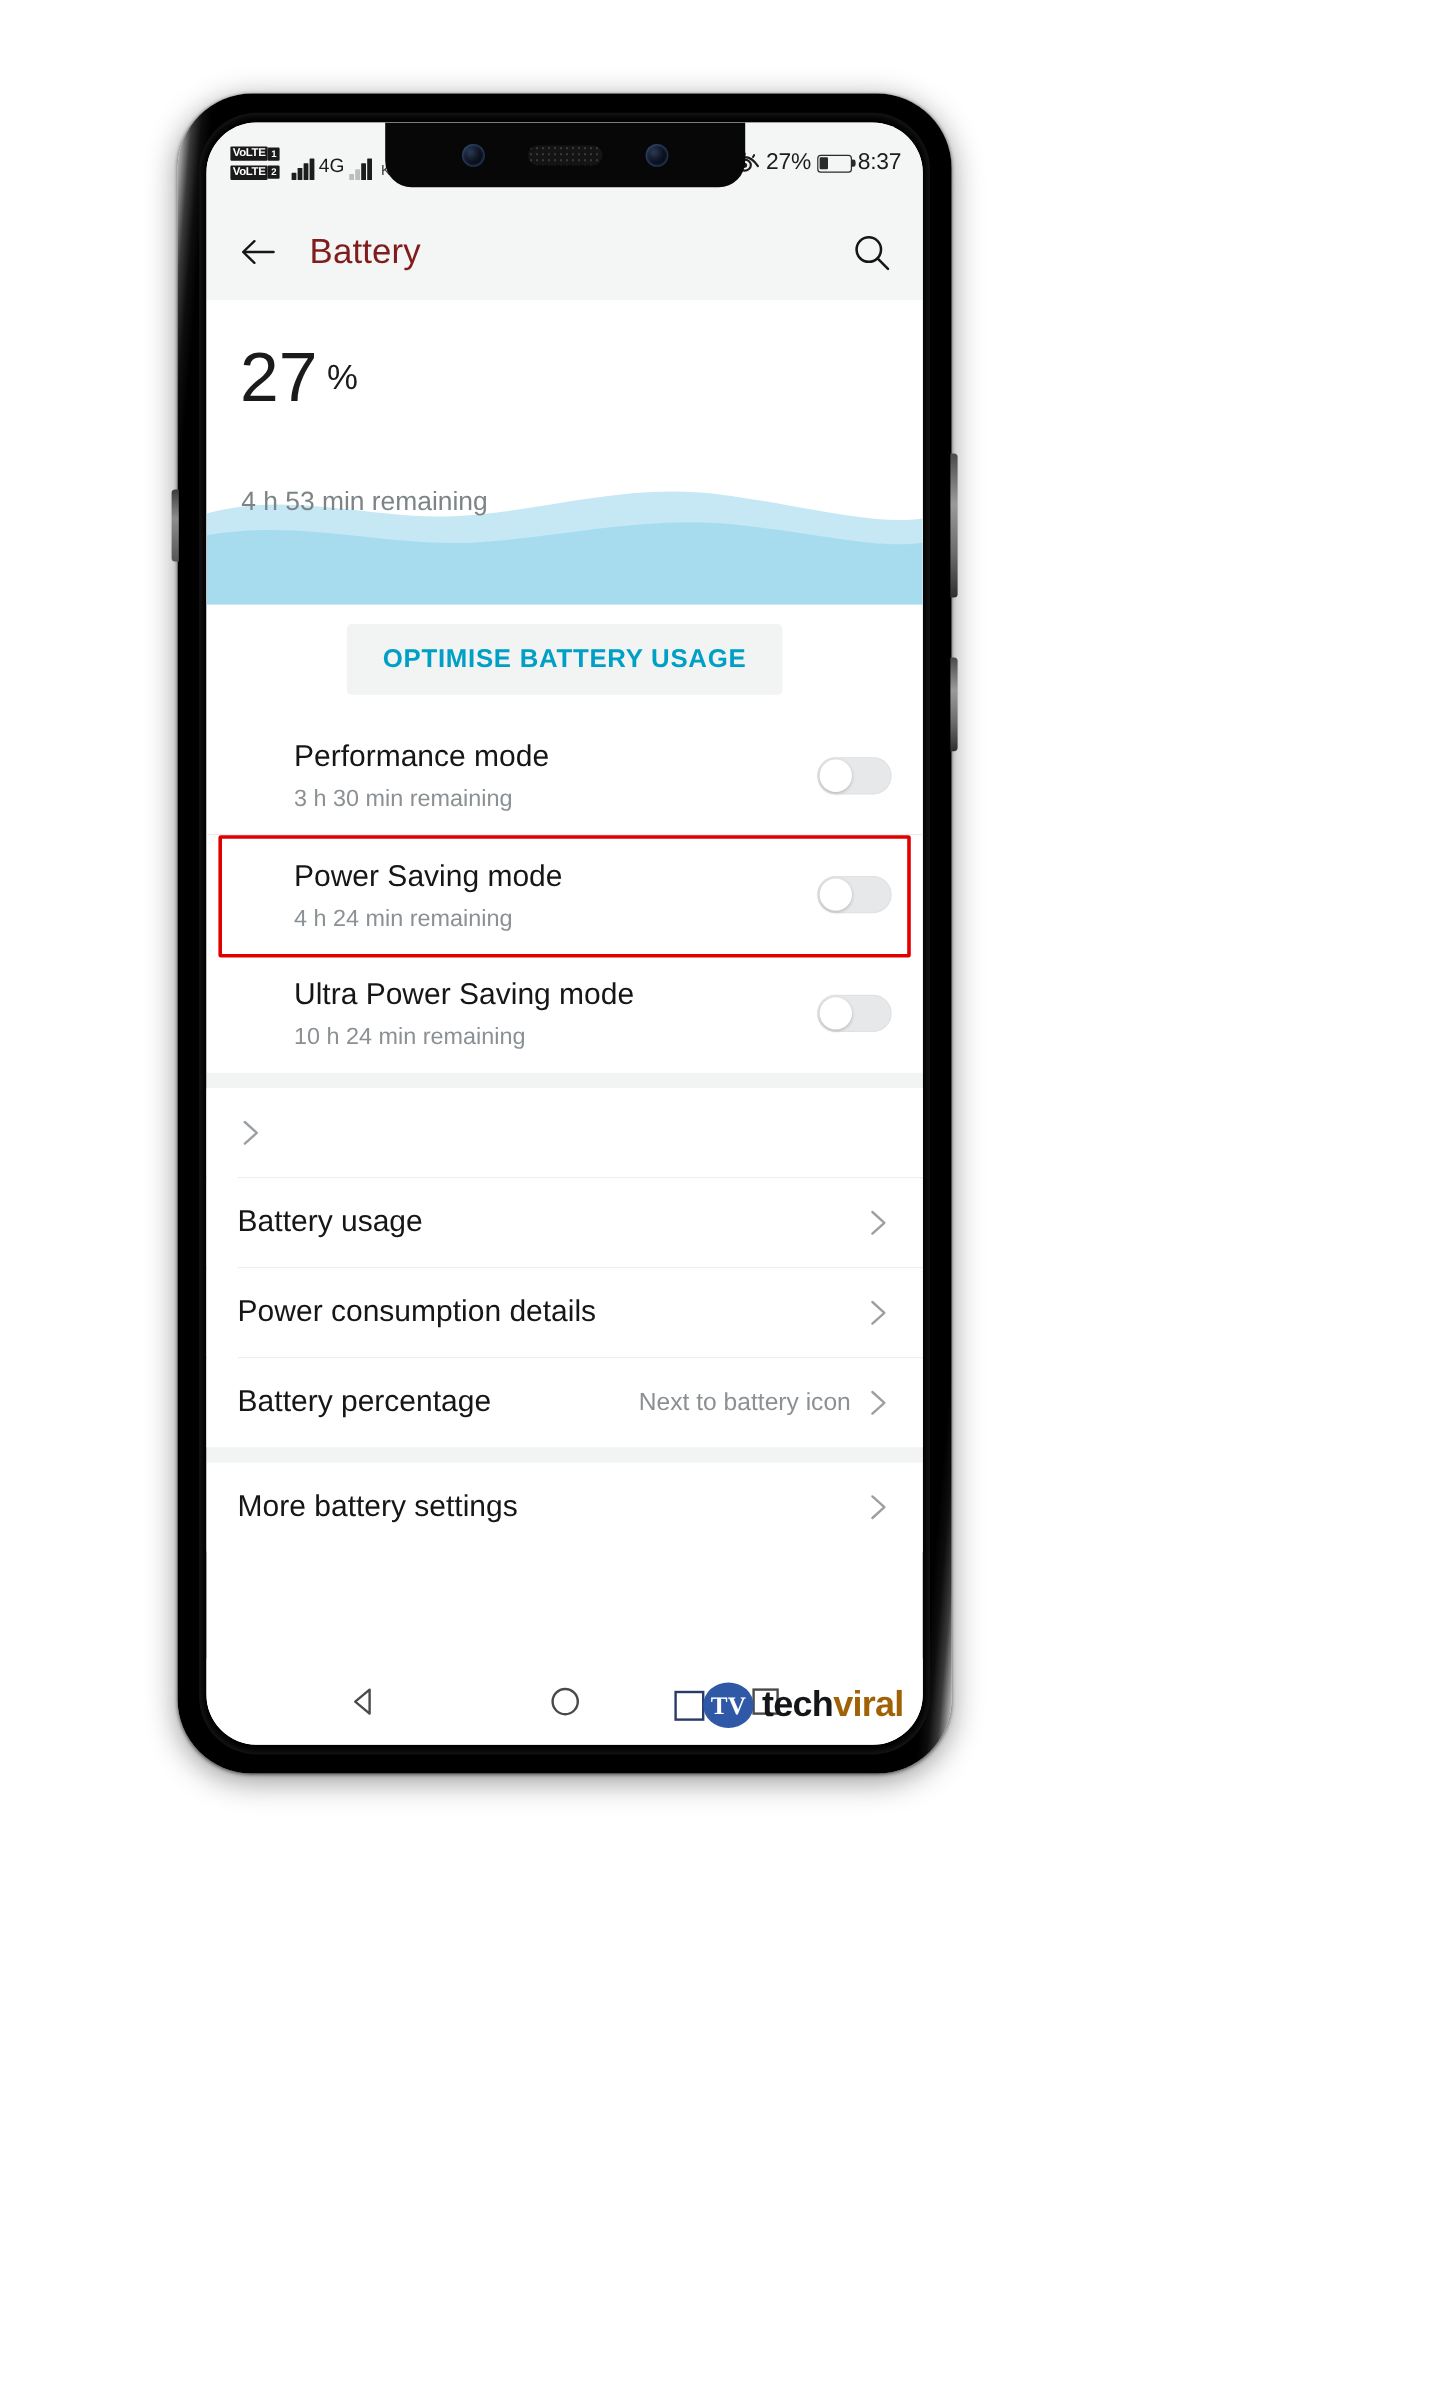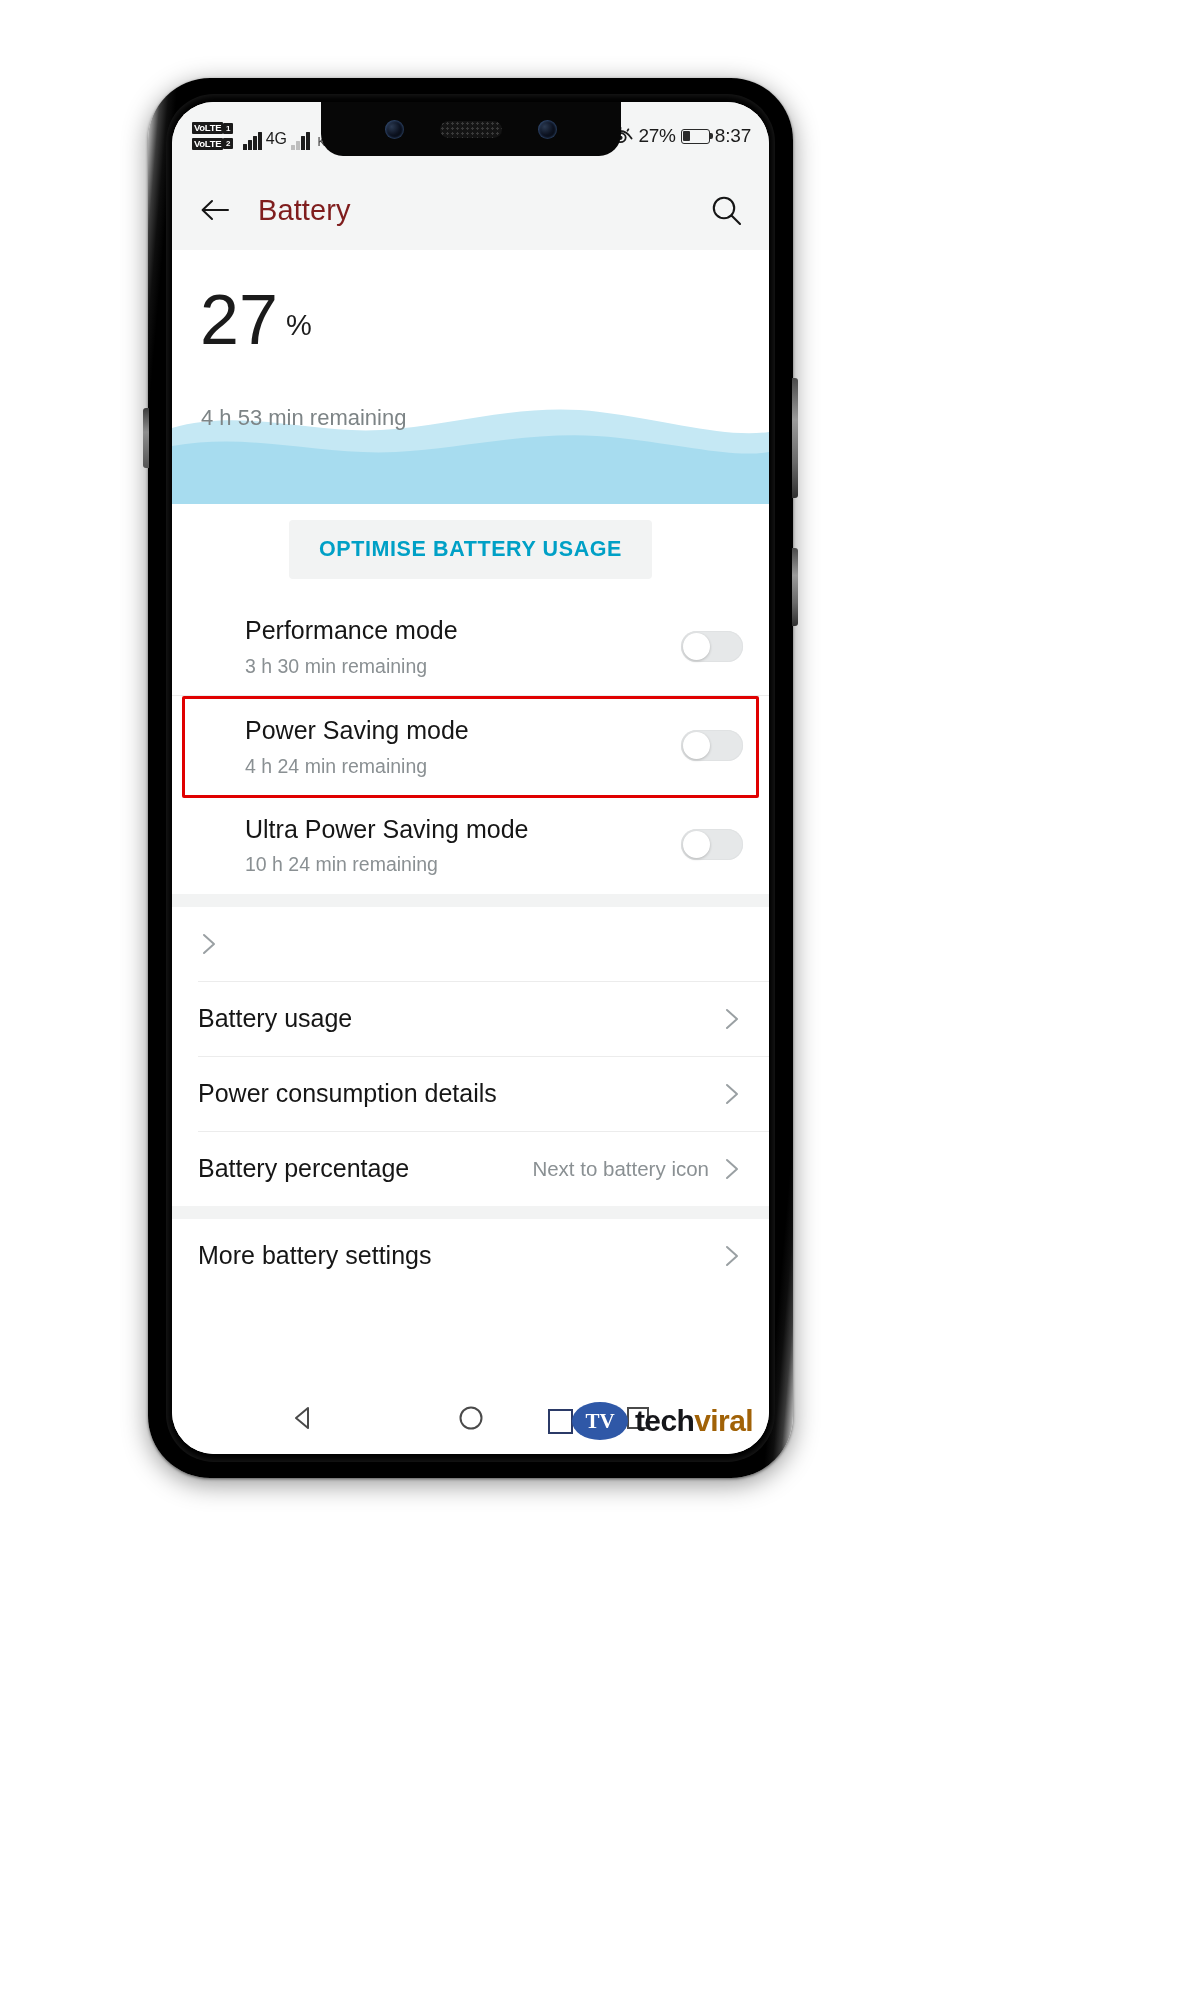--- a/index.html
+++ b/index.html
@@ -147,21 +147,21 @@
 
   
   #battery-hero {
     position: relative; height: 254px; background: #fff; overflow: hidden;
   }
   #big-pct-wrap {
     position: absolute; left: 28px; top: 40px;
     display: flex; align-items: flex-end; z-index: 3;
   }
   #big-pct {
-    font-size: 70px; line-height: 0.86; color: #1b1b1b; font-weight: 300;
+    font-size: 58px; line-height: 0.86; color: #1b1b1b; font-weight: 300;
     letter-spacing: 0px;
   }
   #big-pct-sign {
     font-size: 29px; color: #1b1b1b; font-weight: 300;
     margin-left: 8px; margin-bottom: 8px;
   }
   #remaining-text {
     position: absolute; left: 29px; top: 155px; z-index: 3;
     font-size: 22px; color: #7d8486;
   }
@@ -232,21 +232,21 @@
 
   
   #watermark {
     position: absolute; right: 16px; bottom: 14px; z-index: 9;
     display: flex; align-items: center; gap: 7px;
   }
   #wm-square {
     width: 25px; height: 25px; border: 2.5px solid #2b3a67; background: #fff;
   }
   #wm-badge {
-    width: 56px; height: 38px; border-radius: 50%;
+    width: 42px; height: 38px; border-radius: 50%;
     background: #2f58a7; color: #fff;
     display: flex; align-items: center; justify-content: center;
     font-size: 21px; font-weight: bold; font-family: "Liberation Serif", serif;
     margin-left: -8px;
   }
   #wm-text { font-size: 30px; font-weight: bold; letter-spacing: -0.6px; }
   #wm-tech { color: #15161a; }
   #wm-viral { color: #a16207; }
 </style>
 </head>

